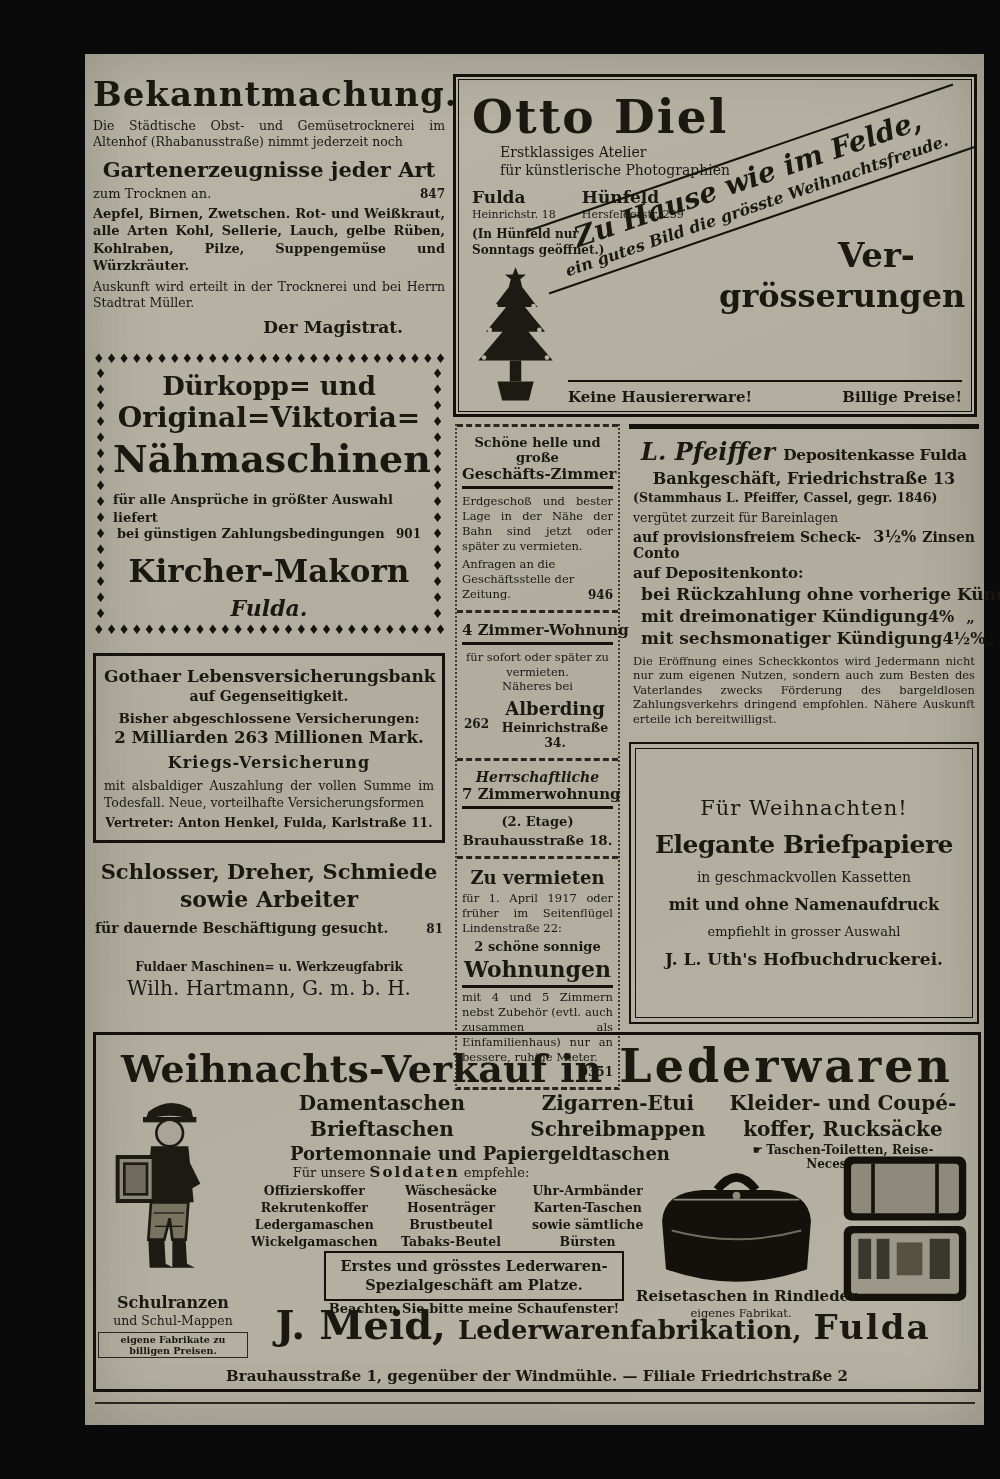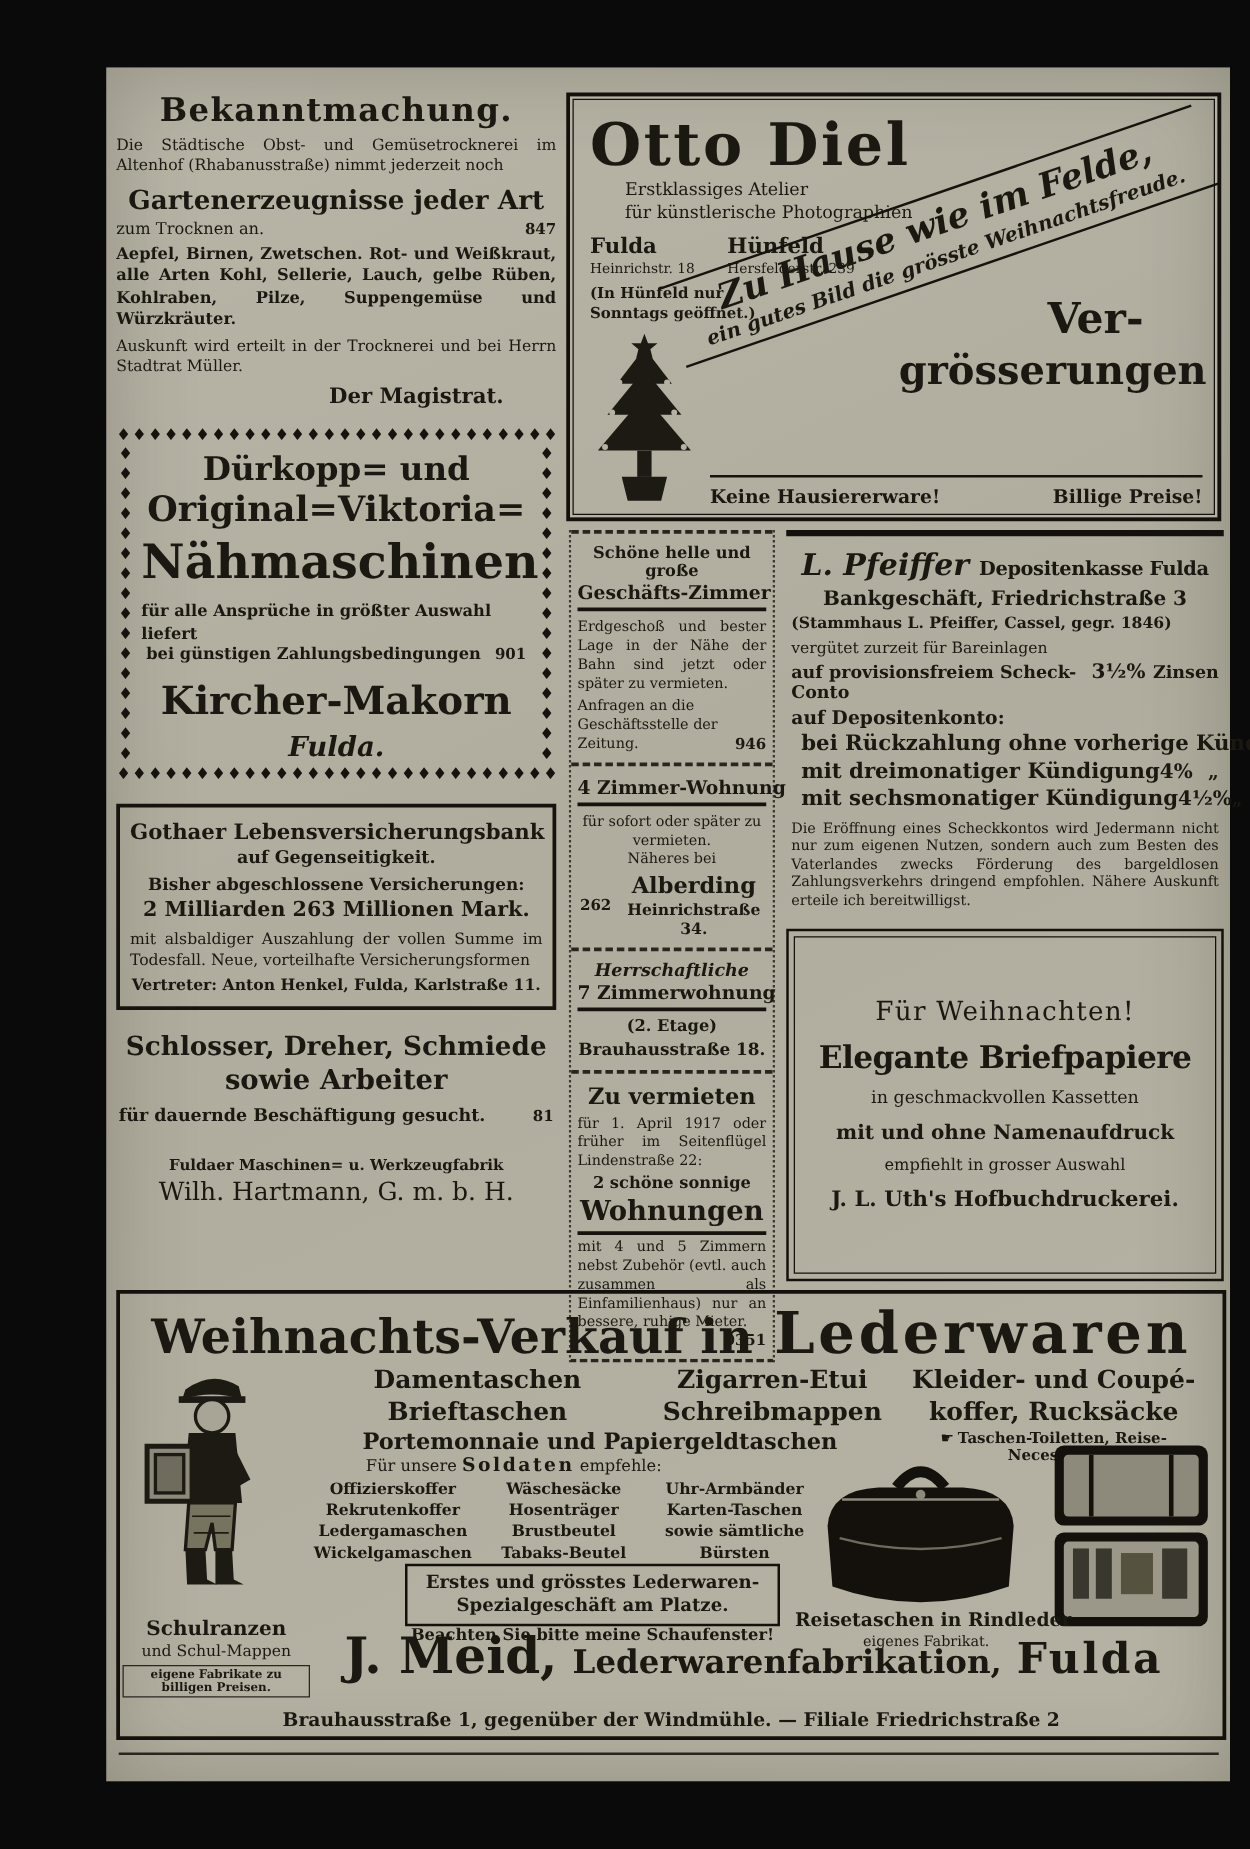--- a/index.html
+++ b/index.html
@@ -23,21 +23,21 @@
   .col-left { position:absolute; left:8px; top:20px; width:352px; }
   .otto     { position:absolute; left:368px; top:20px; width:524px; height:343px; }
   .col-mid  { position:absolute; left:370px; top:370px; width:165px;
               border-left:2px dotted #3c382e; border-right:2px dotted #3c382e; }
   .col-right{ position:absolute; left:544px; top:370px; width:350px; }
   .leder    { position:absolute; left:8px; top:978px; width:888px; height:360px;
               border:3px solid #14110c; }
   .bottom-rule { position:absolute; left:10px; top:1348px; width:880px; border-top:2px solid #2a261f; }
 
   
-  .bek h1{font-size:26px;text-align:center;font-weight:bold;letter-spacing:1px}
+  .bek h1{font-size:34px;text-align:center;font-weight:bold;letter-spacing:1px}
   .bek .intro{font-size:12.5px;line-height:1.3;margin-top:4px}
   .bek h2{font-size:21px;text-align:center;font-weight:bold;margin-top:6px;white-space:nowrap}
   .bek .acc-row{display:flex;justify-content:space-between;align-items:baseline;font-size:13px;margin-top:4px}
   .bek .items{font-size:13px;font-weight:bold;line-height:1.35;margin-top:4px}
   .bek .info{font-size:12.5px;line-height:1.3;margin-top:4px}
   .bek .sig{font-size:17px;font-weight:bold;text-align:right;padding-right:42px;margin-top:6px}
 
   
   .diamond-frame{position:relative;margin-top:14px;padding:20px 20px 16px;}
   .diamond-h{position:absolute;left:0;right:0;height:15px;overflow:hidden;font-size:13px;line-height:15px;
@@ -208,20 +208,21 @@
       </div>
       <p class="brand">Kircher-Makorn</p>
       <p class="city">Fulda.</p>
     </article>
 
     <article class="goth">
       <p class="t">Gothaer Lebensversicherungsbank</p>
       <p class="s">auf Gegenseitigkeit.</p>
       <p class="l1">Bisher abgeschlossene Versicherungen:</p>
       <p class="l2">2 Milliarden 263 Millionen Mark.</p>
+      <p class="l3">Kriegs-Versicherung</p>
       <p class="body">mit alsbaldiger Auszahlung der vollen Summe im Todesfall. Neue, vorteilhafte Versicherungsformen</p>
       <p class="agent">Vertreter: Anton Henkel, Fulda, Karlstraße 11.</p>
     </article>
 
     <article class="schl">
       <p class="l1">Schlosser, Dreher, Schmiede</p>
       <p class="l2">sowie Arbeiter</p>
       <div class="row">
         <span>für dauernde Beschäftigung gesucht.</span>
         <span class="ref">81</span>
@@ -324,21 +325,21 @@
 
   </section>
 
   <section class="col-right">
 
     <article class="pf">
       <div class="pf-head">
         <span class="pf-name">L. Pfeiffer</span>
         <span class="pf-title">Depositenkasse Fulda</span>
       </div>
-      <p class="pf-l1">Bankgeschäft, Friedrichstraße 3</p>
+      <p class="pf-l1">Bankgeschäft, Friedrichstraße 13</p>
       <p class="pf-l2">(Stammhaus L. Pfeiffer, Cassel, gegr. 1846)</p>
       <p class="pf-l3">vergütet zurzeit für Bareinlagen</p>
       <div class="pf-l4">
         <span class="b">auf provisionsfreiem Scheck-Conto</span>
         <span class="pf-rate">3½%</span>
         <span class="b">Zinsen</span>
       </div>
       <p class="pf-l5">auf Depositenkonto:</p>
       <div class="pf-row">
         <span class="pf-row-label">bei Rückzahlung ohne vorherige Kündigung</span>

